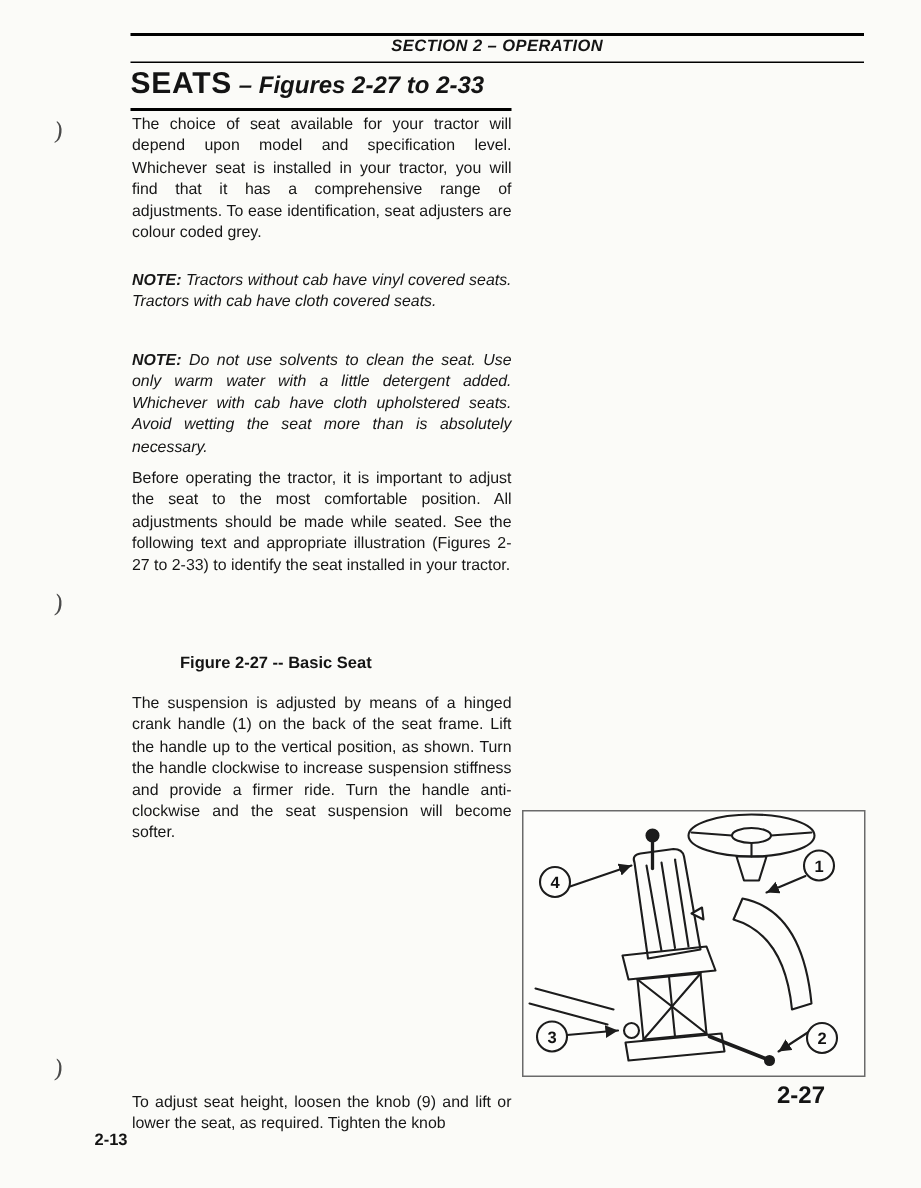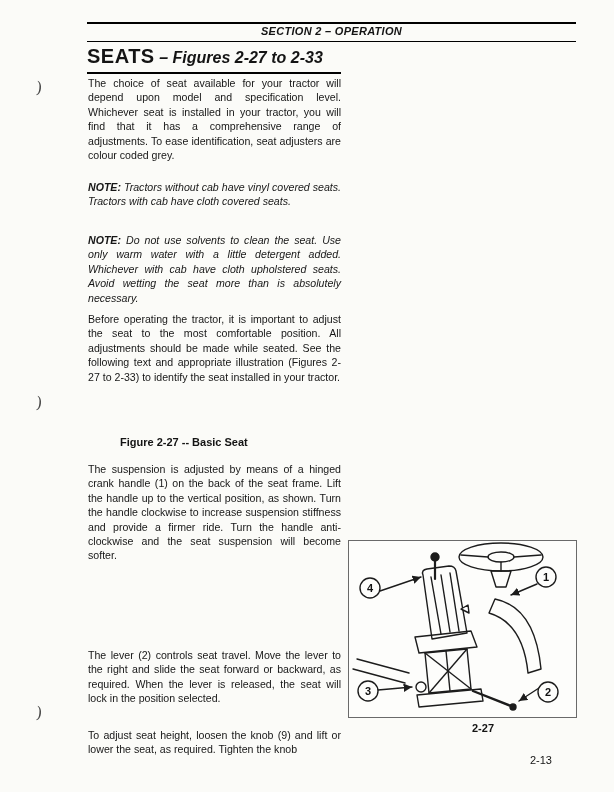--- a/index.html
+++ b/index.html
@@ -56,29 +56,29 @@
 
   .figure-box {
     position:absolute; left:348px; top:540px;
     width:229px; height:178px;
     border:1px solid #6a6a6a;
     background:#fdfdfb;
   }
   .figure-box svg { display:block; width:100%; height:100%; }
 
   .figure-number {
-    position:absolute; left:472px; top:722px; width:84px;
-    text-align:left;
-    font-size:11px; font-weight:bold;
+    position:absolute; left:492px; top:722px; width:84px;
+    text-align:center;
+    font-size:16px; font-weight:bold;
   }
 
   .page-number {
     position:absolute; left:63px; top:754px; width:489px;
-    text-align:right;
-    font-size:11px; font-weight:normal;
+    text-align:left;
+    font-size:11px; font-weight:bold;
   }
 
   .callout-text {
     font-family:"Liberation Sans", sans-serif;
     font-size:11px; font-weight:bold;
     fill:#111;
   }
 </style>
 </head>
 <body>
@@ -108,21 +108,20 @@
   <p class="col-text note" style="top:233px">
     <span class="note-label">NOTE:</span>
     <span>Do not use solvents to clean the seat. Use only warm water with a little detergent added. Whichever with cab have cloth upholstered seats. Avoid wetting the seat more than is absolutely necessary.</span>
   </p>
 
   <p class="col-text" style="top:312px">Before operating the tractor, it is important to adjust the seat to the most comfortable position. All adjustments should be made while seated. See the following text and appropriate illustration (Figures 2-27 to 2-33) to identify the seat installed in your tractor.</p>
 
   <div class="fig-heading">Figure 2-27 -- Basic Seat</div>
 
   <p class="col-text" style="top:462px">The suspension is adjusted by means of a hinged crank handle (1) on the back of the seat frame. Lift the handle up to the vertical position, as shown. Turn the handle clockwise to increase suspension stiffness and provide a firmer ride. Turn the handle anti-clockwise and the seat suspension will become softer.</p>
-  <p class="col-text" style="top:648px">The lever (2) controls seat travel. Move the lever to the right and slide the seat forward or backward, as required. When the lever is released, the seat will lock in the position selected.</p>
   <p class="col-text" style="top:728px">To adjust seat height, loosen the knob (9) and lift or lower the seat, as required. Tighten the knob</p>
 
   <div class="figure-box">
     <svg viewBox="0 0 227 176">
       <defs>
         <marker id="ah" markerWidth="7" markerHeight="7" refX="6" refY="3" orient="auto">
           <path d="M0,0 L6,3 L0,6 Z" fill="#1c1c1c"></path>
         </marker>
       </defs>
       <g stroke="#1c1c1c" stroke-width="1.4" fill="none" stroke-linecap="round" stroke-linejoin="round">

